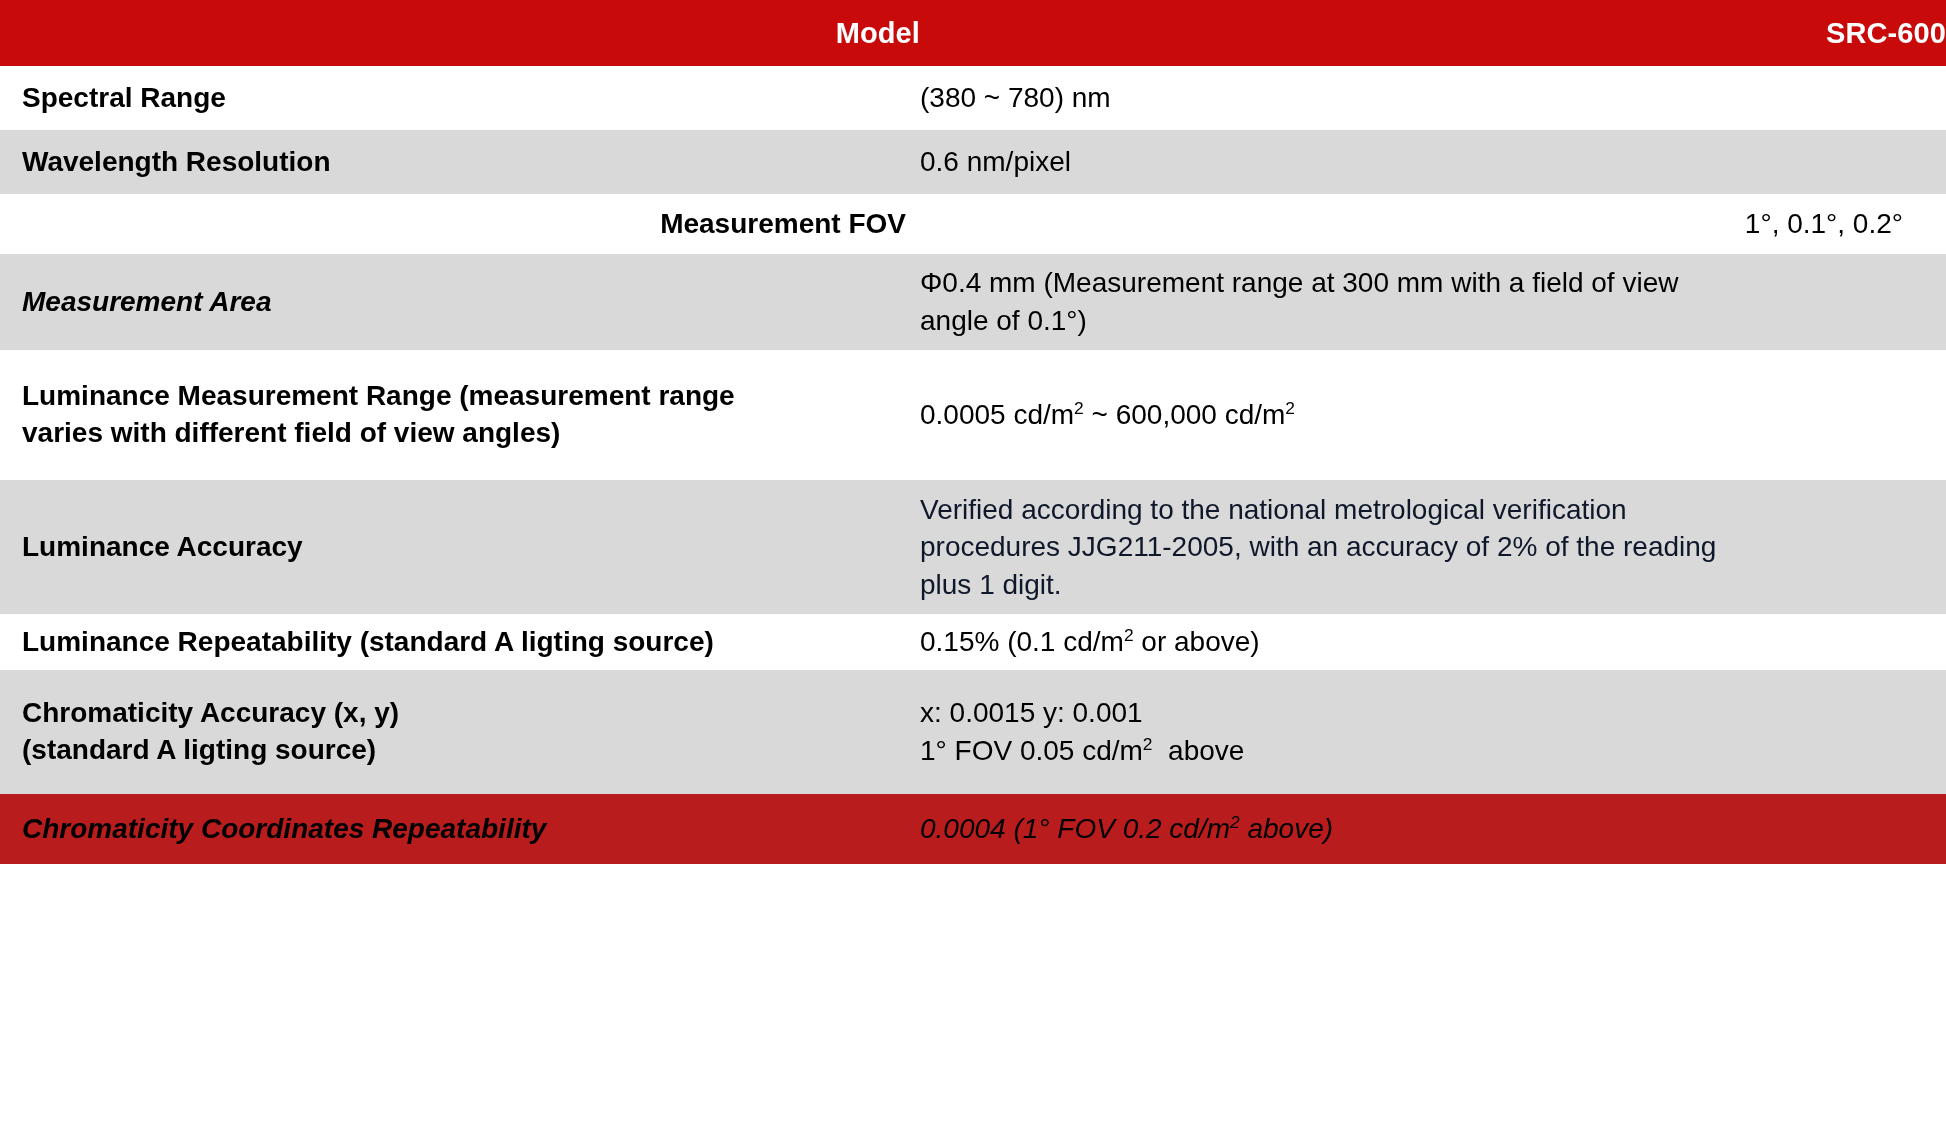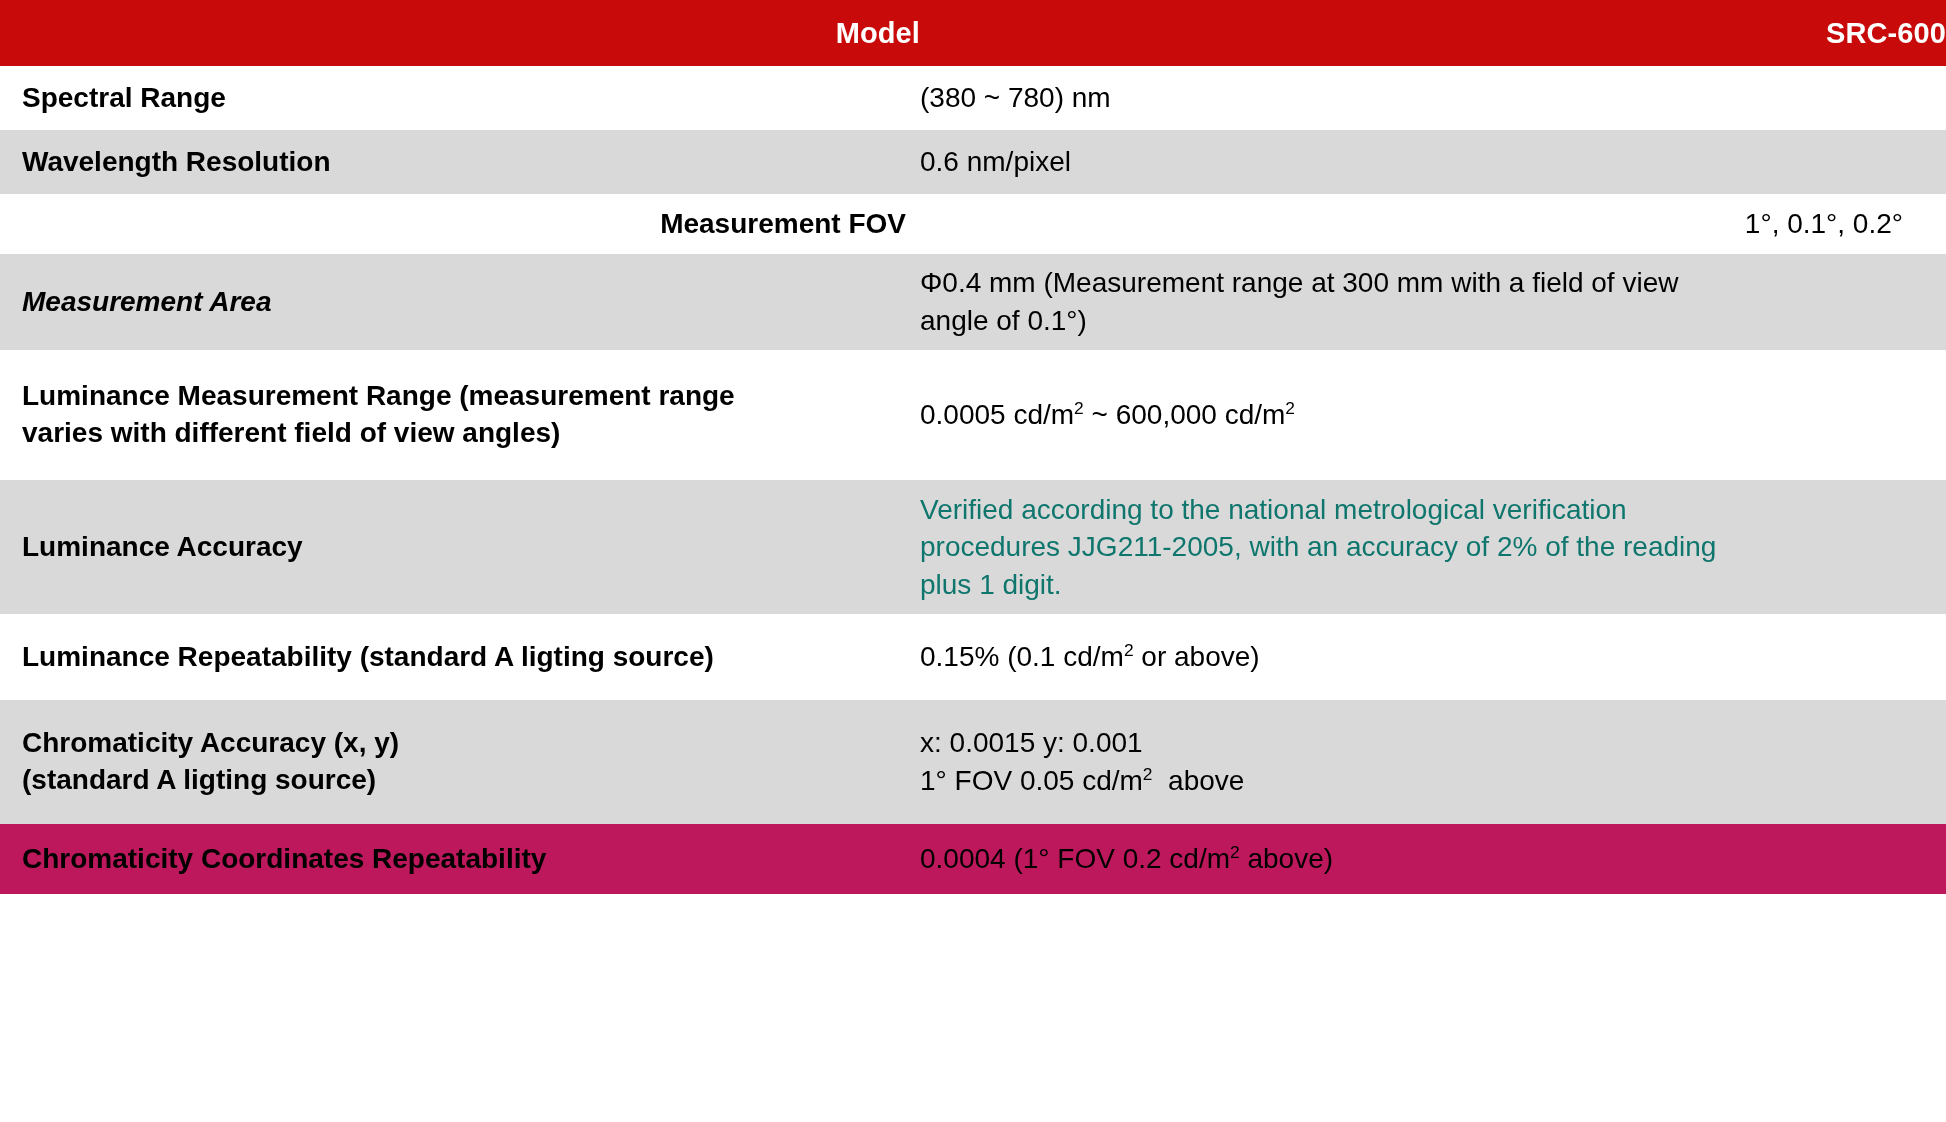--- a/index.html
+++ b/index.html
@@ -77,21 +77,21 @@
     line-height: 0;
   }
 
   
   tr.r-spectral      td { height: 64px; }
   tr.r-wavelength    td { height: 64px; }
   tr.r-fov           td { height: 60px; text-align: right; }
   tr.r-area          td { height: 96px; }
   tr.r-lumrange      td { height: 130px; }
   tr.r-lumacc        td { height: 134px; }
-  tr.r-lumrep        td { height: 86px; }
+  tr.r-lumrep        td { height: 56px; }
   tr.r-chromacc      td { height: 124px; }
   tr.r-chromrep      td { height: 70px; }
 </style>
 </head>
 <body>
 
 <table id="spec-table">
   <colgroup>
     <col class="col-param">
     <col class="col-value">
@@ -150,21 +150,21 @@
       </td>
       <td class="value" style="color: rgb(0, 0, 0);">
         <span class="ln">0.0005 cd/m<sup>2</sup> ~ 600,000 cd/m<sup>2</sup></span>
       </td>
     </tr>
 
     <tr class="shaded r-lumacc" style="background: rgb(217, 217, 217);">
       <td class="param" style="color: rgb(0, 0, 0);">
         <span class="ln">Luminance Accuracy</span>
       </td>
-      <td class="value" style="color: #0f766e; margin-left: 10px;">
+      <td class="value" style="color: #0f172a; margin-left: 10px;">
         <span class="ln">Verified according to the national metrological verification</span>
         <span class="ln">procedures JJG211-2005, with an accuracy of 2% of the reading</span>
         <span class="ln">plus 1 digit.</span>
       </td>
     </tr>
 
     <tr class="r-lumrep" style="background: rgb(255, 255, 255);">
       <td class="param" style="color: rgb(0, 0, 0);">
         <span class="ln">Luminance Repeatability (standard A ligting source)</span>
       </td>
@@ -177,21 +177,21 @@
       <td class="param" style="color: rgb(0, 0, 0);">
         <span class="ln">Chromaticity Accuracy (x, y)</span>
         <span class="ln">(standard A ligting source)</span>
       </td>
       <td class="value" style="color: rgb(0, 0, 0);">
         <span class="ln">x: 0.0015 y: 0.001</span>
         <span class="ln">1° FOV 0.05 cd/m<sup>2</sup>&nbsp; above</span>
       </td>
     </tr>
 
-    <tr class="r-chromrep" style="background: #be185d;">
+    <tr class="r-chromrep" style="background: #b91c1c; font-style: italic;">
       <td class="param" style="color: rgb(0, 0, 0);">
         <span class="ln">Chromaticity Coordinates Repeatability</span>
       </td>
       <td class="value" style="color: rgb(0, 0, 0);">
         <span class="ln">0.0004 (1° FOV 0.2 cd/m<sup>2</sup> above)</span>
       </td>
     </tr>
 
   </tbody>
 </table>

